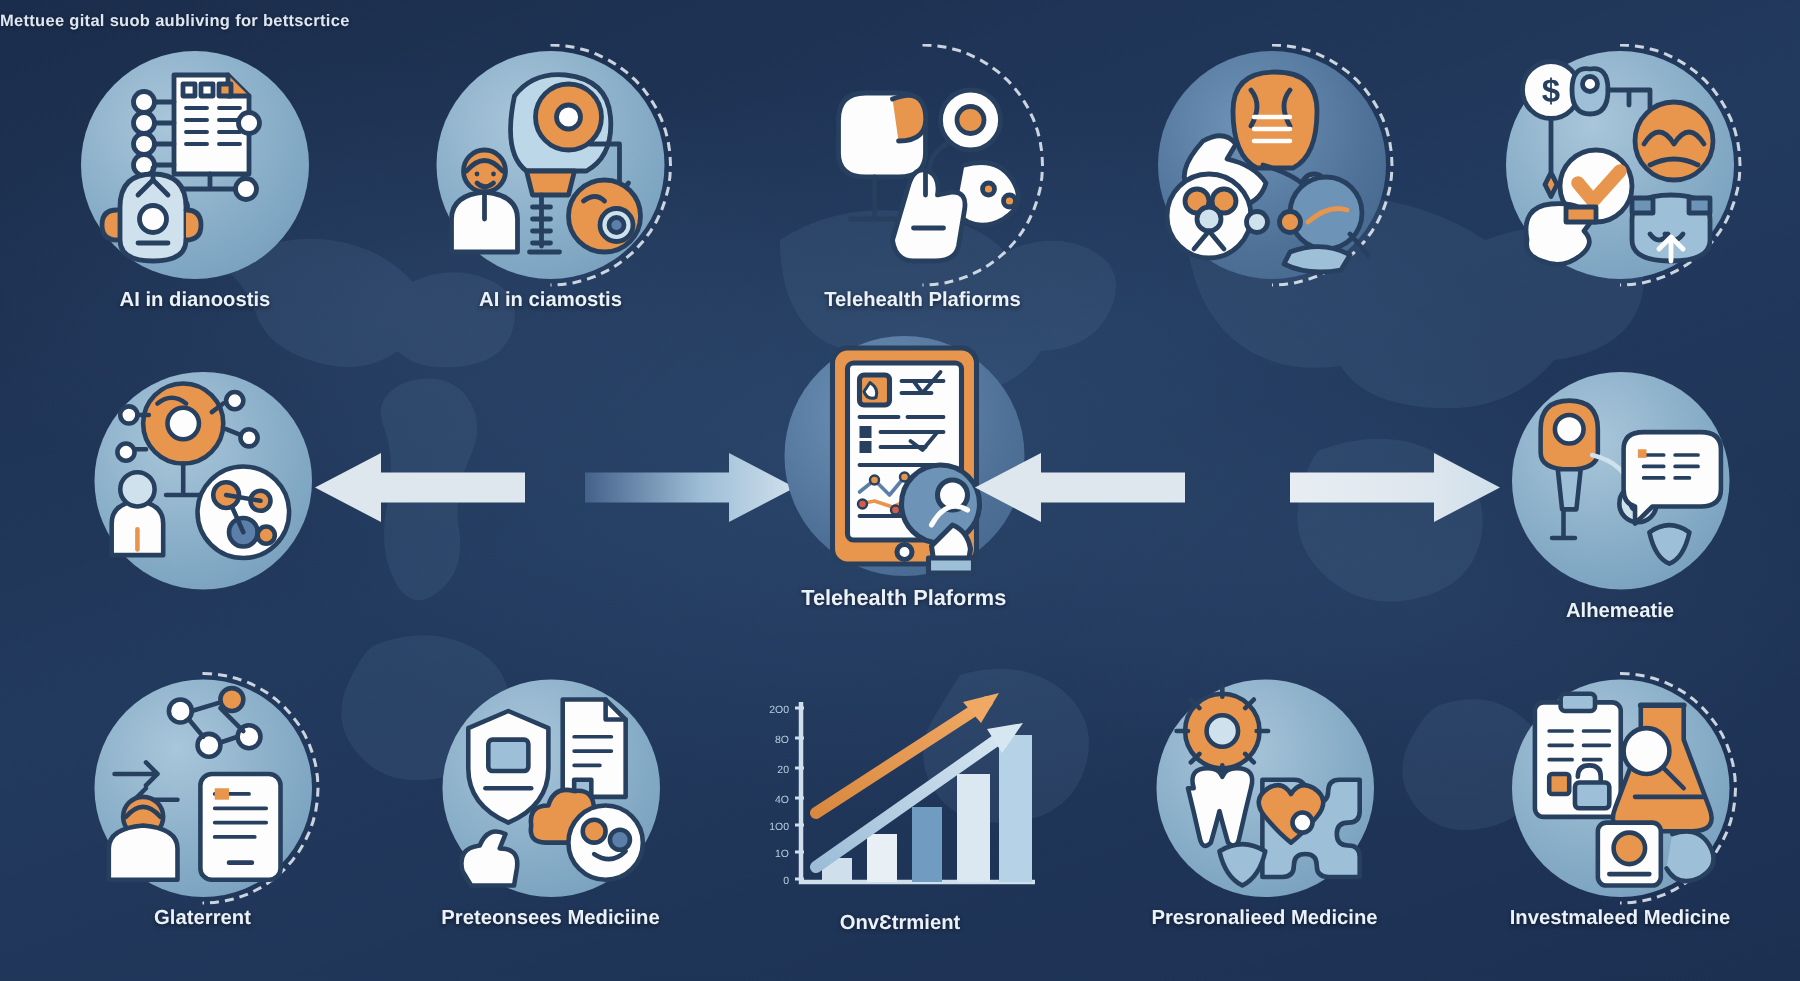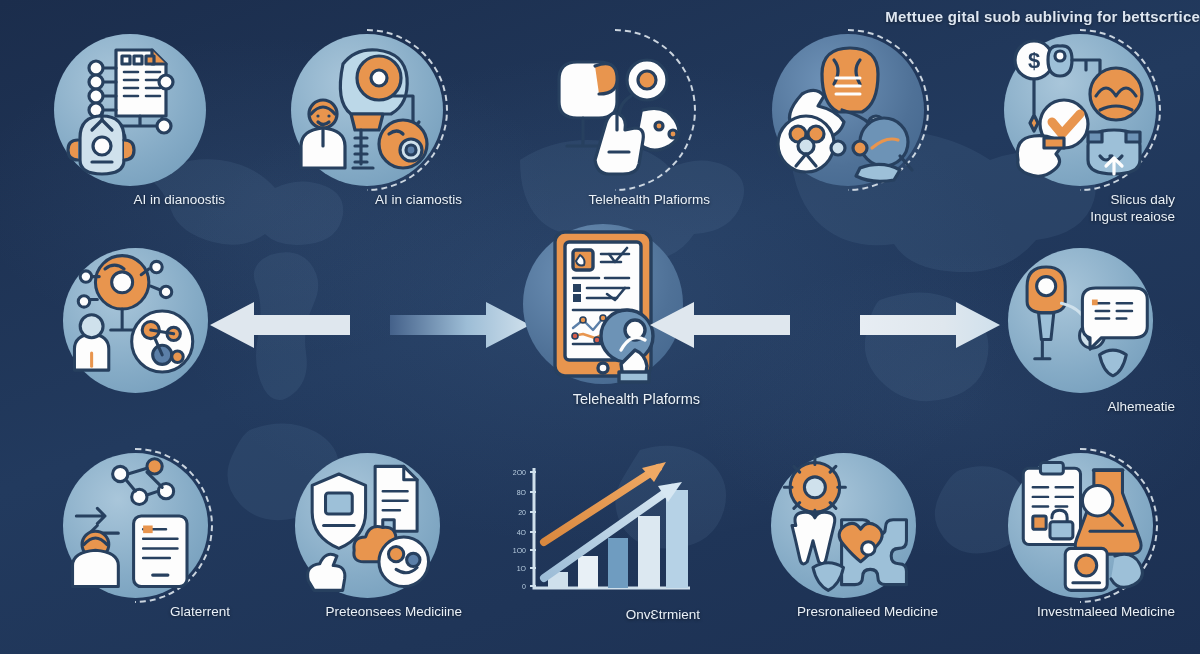--- a/index.html
+++ b/index.html
@@ -23,44 +23,43 @@
   #worldmap {
     position: absolute; inset: 0;
     opacity: 0.10;
     pointer-events: none;
   }
   #worldmap .land { fill: #7fa6c9; }
 
   
   .poster-title {
     position: absolute; top: 8px; left: 0; width: 100%;
-    text-align: right;
+    text-align: left;
     color: #dde6f1;
-    font-size: 15px;
+    font-size: 11px;
     font-weight: 700;
     letter-spacing: .2px;
     text-shadow: 0 1px 3px rgba(0,0,0,.45);
   }
 
   
   .node { position: absolute; text-align: center; }
   .node .circle {
     position: relative;
     margin: 0 auto;
     border-radius: 50%;
   }
   .node .label {
     margin-top: 6px;
     color: #eaf1f8;
     font-size: 13.5px;
-    font-weight: 400;
+    font-weight: 700;
     line-height: 1.25;
     text-shadow: 0 1px 3px rgba(0,0,0,.5);
     white-space: pre-line;
-    text-align: right;
   }
   .node.center .label { font-size: 14.5px; }
 
   .disc {
     position: absolute; inset: 0;
     border-radius: 50%;
     background: radial-gradient(circle at 38% 32%, #a9c6da 0%, #85abc6 58%, #6f99b8 100%);
   }
   .disc.deep {
     background: radial-gradient(circle at 38% 32%, #6f93b8 0%, #4f7197 60%, #41648c 100%);
@@ -265,22 +264,20 @@
           <path d="M14 126 q-4 -22 16 -24 q20 -2 28 10 l-6 8 q8 8 -2 16 q-12 10 -26 4 q-12 -4 -10 -14z" fill="#fdfdfd"></path>
           <path d="M40 104 h20 v10 h-20z" fill="#e8954e"></path>
 
           <path d="M84 112 q0 -16 26 -16 q26 0 26 16 v14 q0 14 -26 14 q-26 0 -26 -14z" fill="#9dc0d8"></path>
           <path d="M84 108 h14 v-10 h-14z M122 108 h14 v-10 h-14z" fill="#6d93b6"></path>
           <path d="M96 122 q6 8 12 0 M118 122 q-6 8 -12 0"></path>
           <path d="M110 140 v-16 l-8 8 m8 -8 l8 8" stroke="#fdfdfd"></path>
         </g>
       </svg>
     </div>
-    <div class="label">Slicus daly
-Ingust reaiose</div>
   </div>
 
   <div class="node" style="left:40px; top:248px; width:190px;">
     <div class="circle" style="width:145px;height:145px;">
       <div class="disc"></div>
       <svg class="art" viewBox="0 0 152 152">
         <g stroke="#27405f" stroke-width="3.2" fill="none" stroke-linejoin="round" stroke-linecap="round">
 
           <circle cx="62" cy="36" r="28" fill="#e8954e"></circle>
           <circle cx="62" cy="36" r="11" fill="#fdfdfd"></circle>

